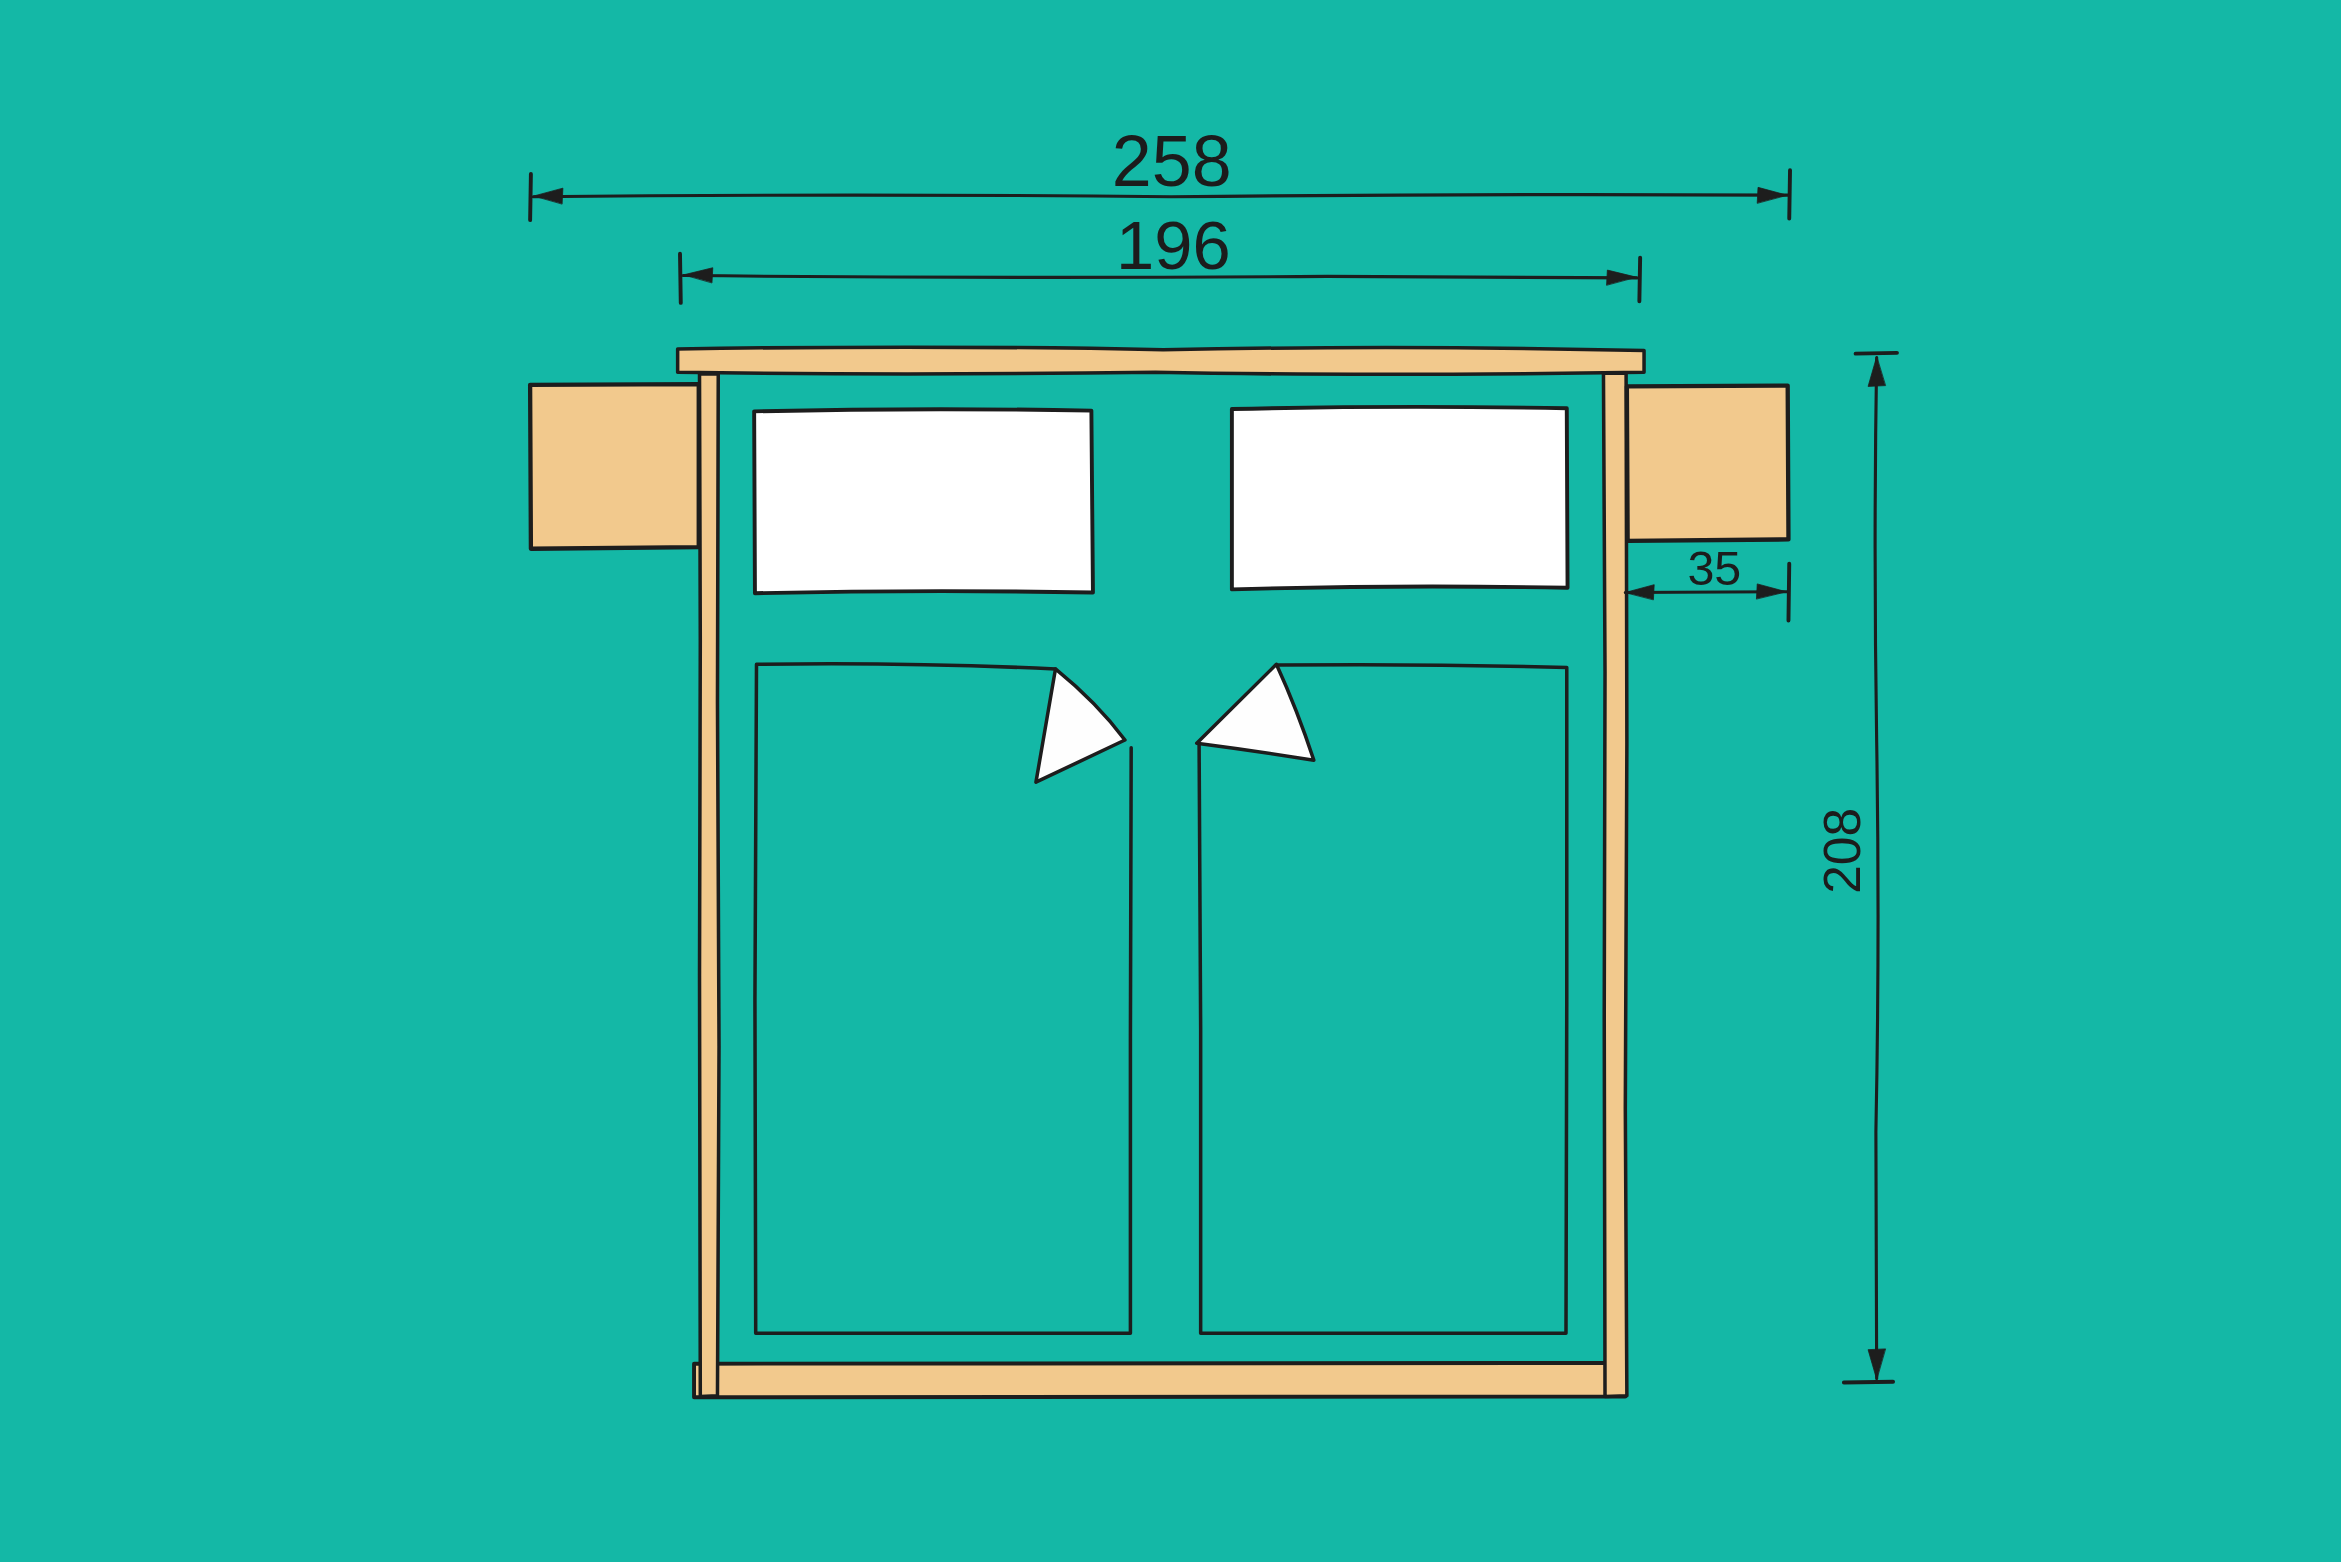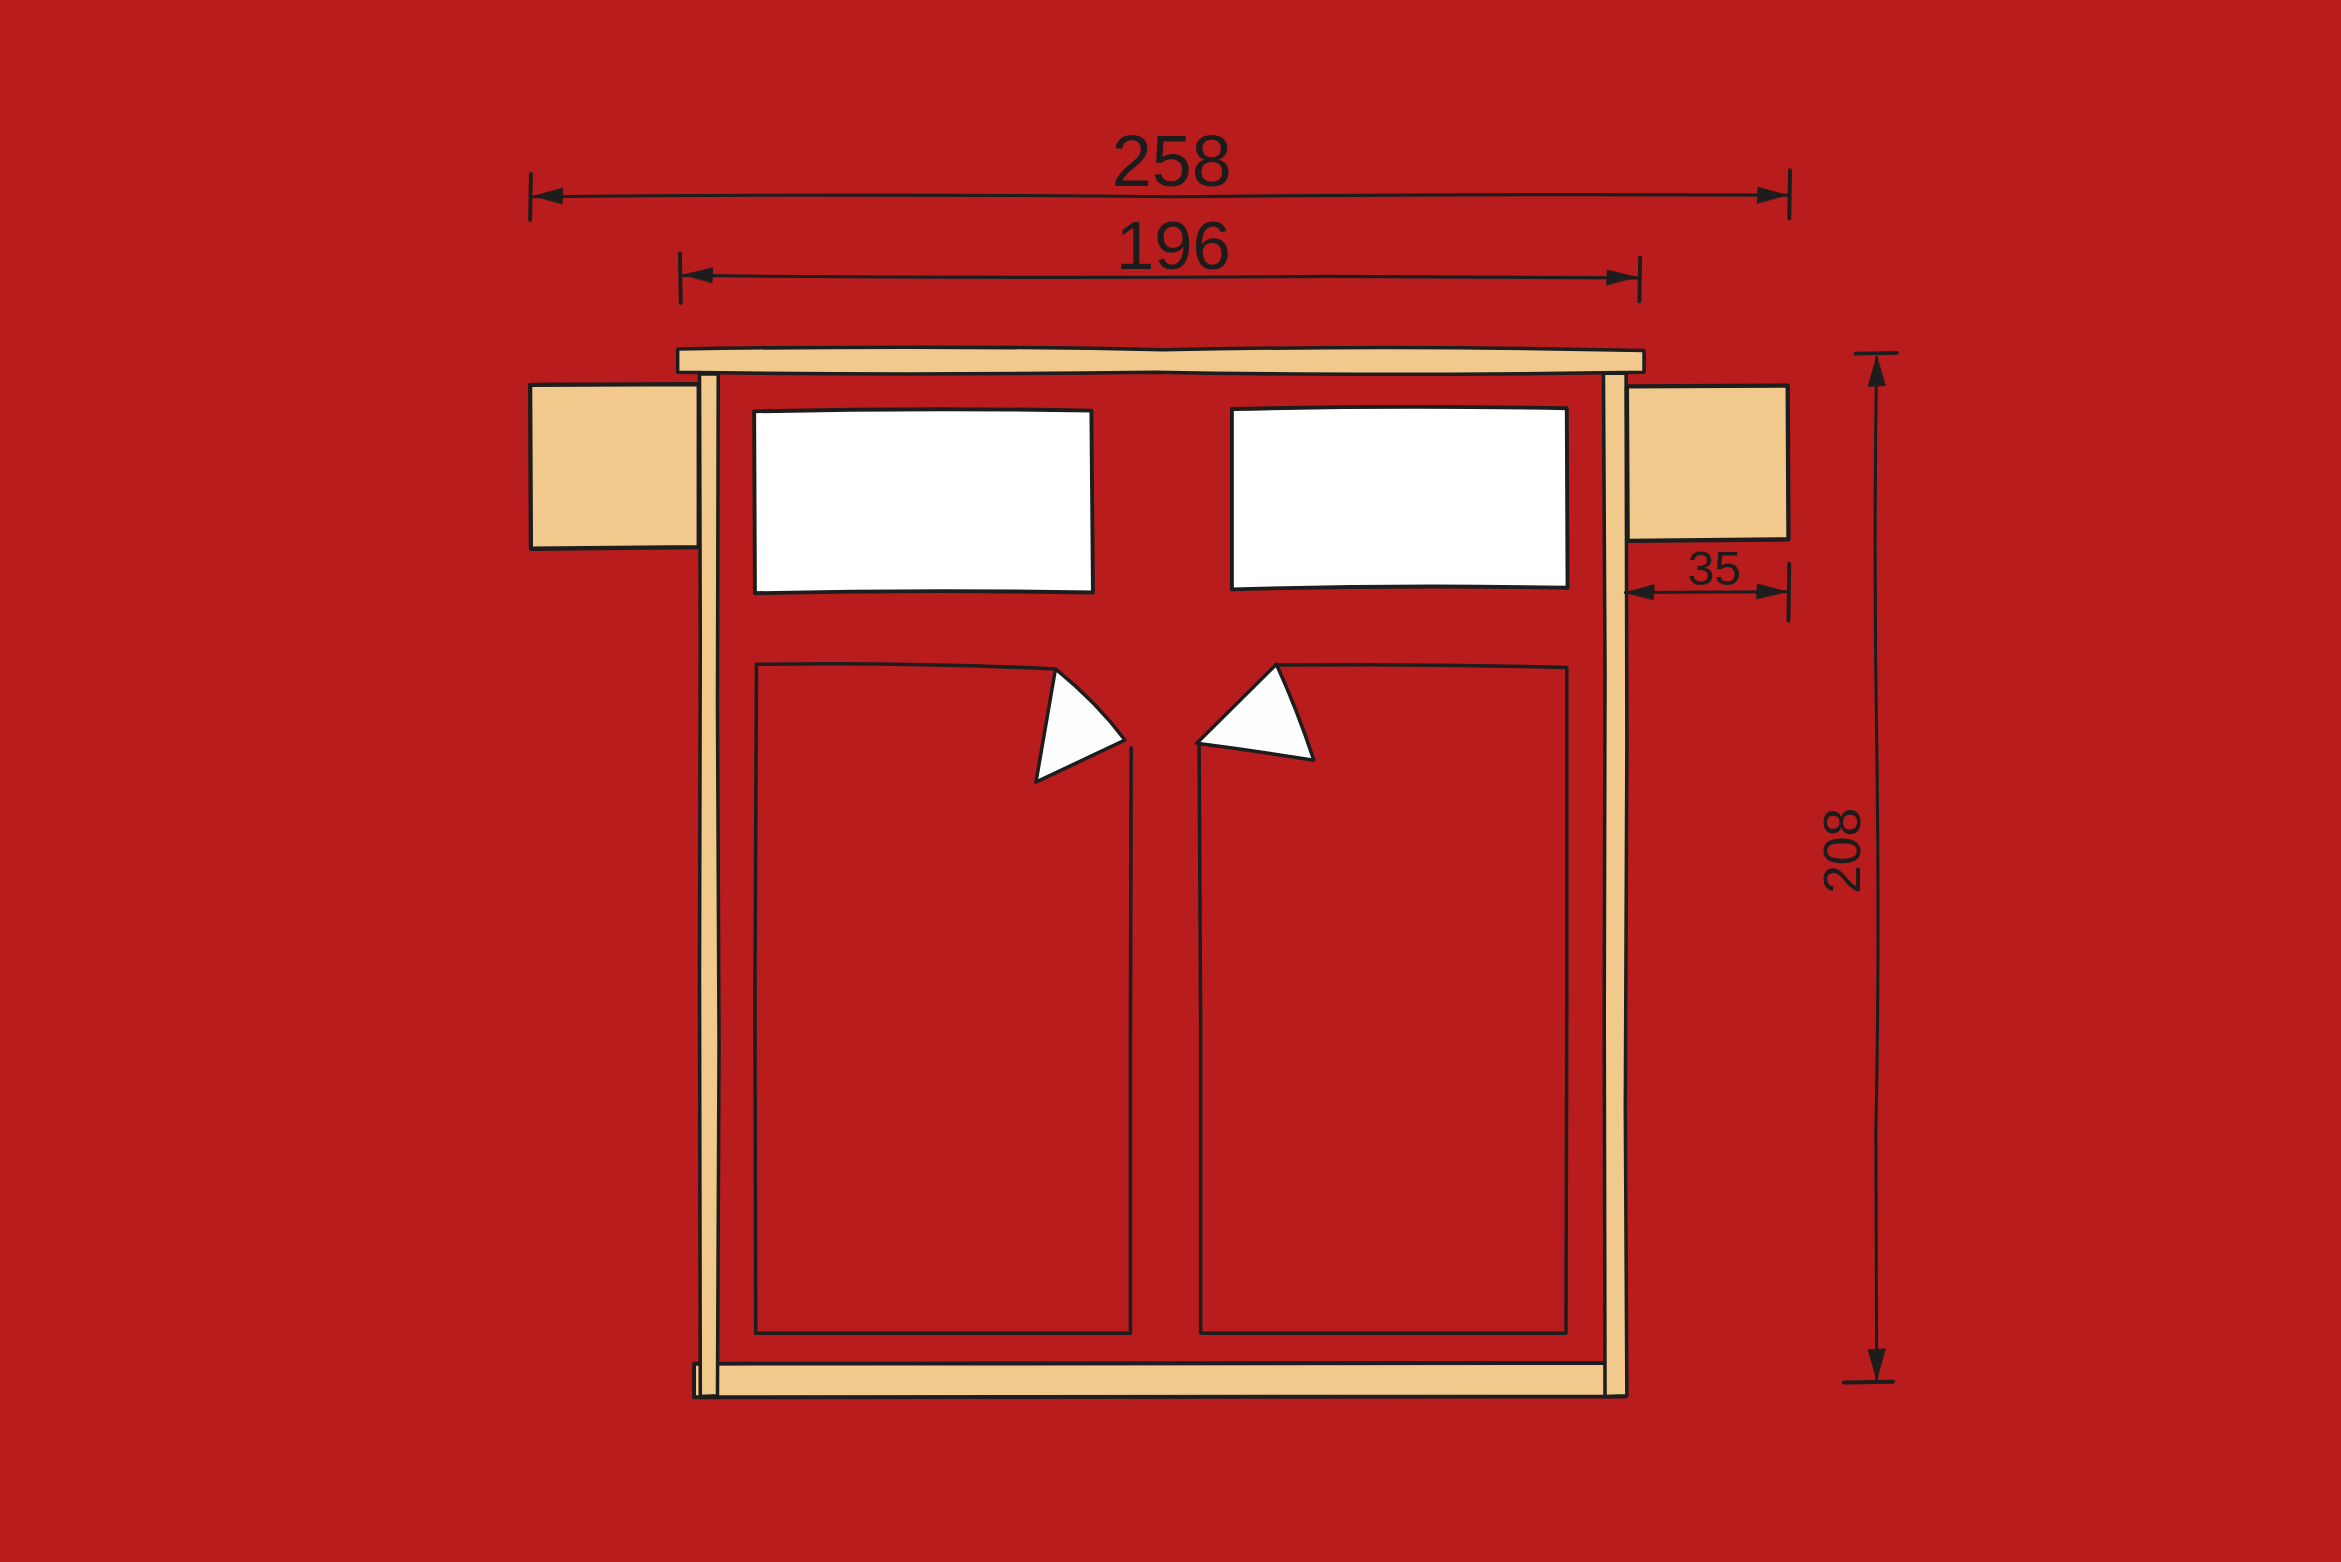--- a/index.html
+++ b/index.html
@@ -1,16 +1,16 @@
 <!DOCTYPE html>
 <html style="font-size:12.5px"><head>
 <meta charset="utf-8">
 <style>
   html,body{margin:0;padding:0;background:#ffffff;}
-  #page{position:relative;width:2342px;height:1562px;background:#b91c1c;overflow:hidden;}
+  #page{position:relative;width:2342px;height:1562px;background:#14b8a6;overflow:hidden;}
   svg{position:absolute;left:0;top:0;display:block;}
   text{font-family:"Liberation Sans",sans-serif;fill:#1c1c1c;}
 </style>
 </head>
 <body>
 <div id="page">
 <svg width="2342" height="1562" viewBox="0 0 3000 2001" fill="none" stroke-linecap="round" stroke-linejoin="round">
 
 <g>
   <path d="M889,1747 L2082,1746 L2082,1789 L889,1790 Z" fill="#f2c98d" stroke="#1d1d1d" stroke-width="5"></path>

